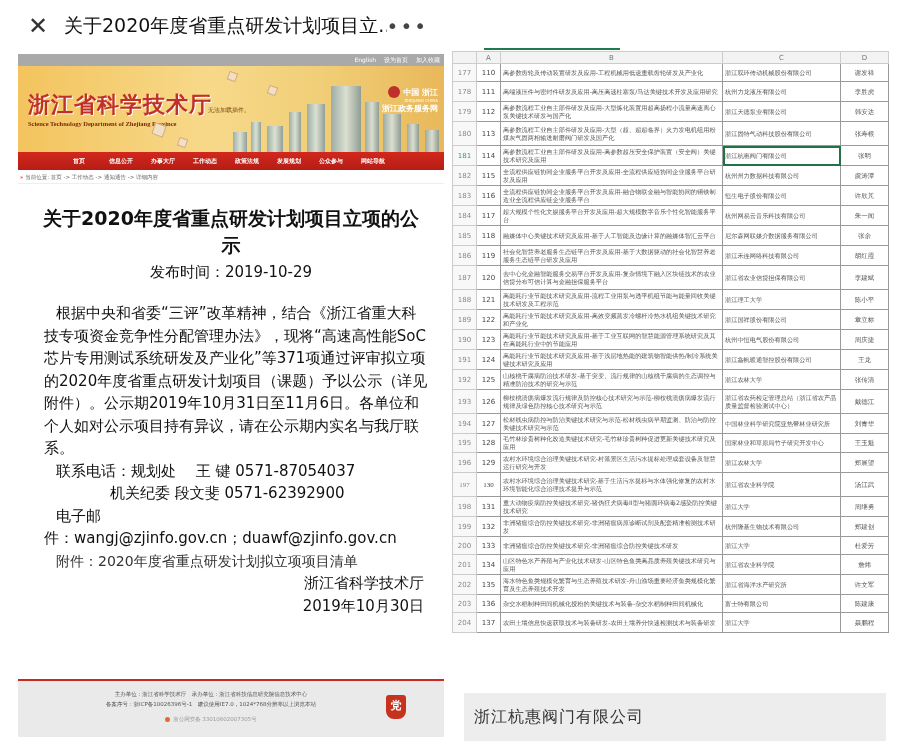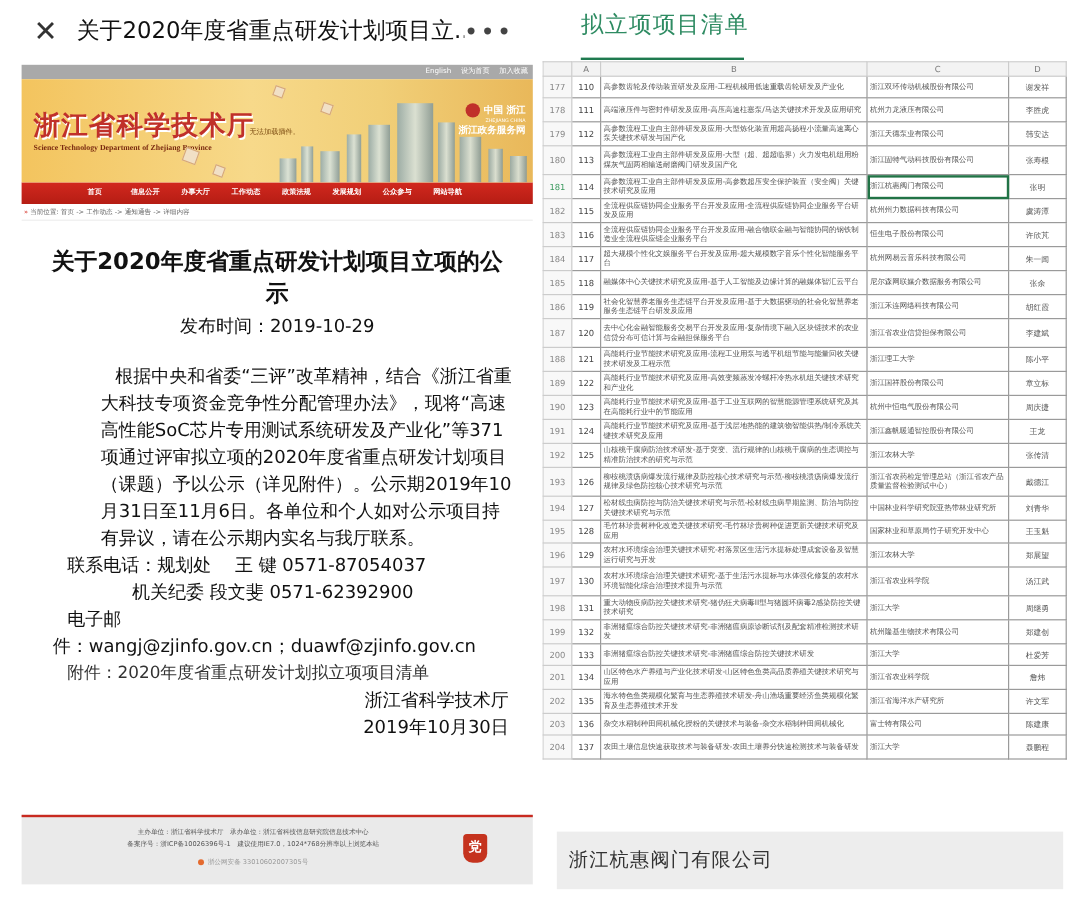--- a/index.html
+++ b/index.html
@@ -120,21 +120,21 @@
     <div class="crumb">
       <span class="arrow">»</span>
       <span>当前位置: 首页 -&gt; 工作动态 -&gt; 通知通告 -&gt; 详细内容</span>
     </div>
   </div>
 
   <div class="article">
     <div class="art-title">关于2020年度省重点研发计划项目立项的公示</div>
     <div class="art-date">发布时间：2019-10-29</div>
     <div class="art-body">
-      <p class="indent" style="padding-left:0;text-indent:12px;margin-left:40px;">根据中央和省委“三评”改革精神，结合《浙江省重大科技专项资金竞争性分配管理办法》，现将“高速高性能SoC芯片专用测试系统研发及产业化”等371项通过评审拟立项的2020年度省重点研发计划项目（课题）予以公示（详见附件）。公示期2019年10月31日至11月6日。各单位和个人如对公示项目持有异议，请在公示期内实名与我厅联系。</p>
+      <p class="indent" style="padding-left:0;text-indent:12px;">根据中央和省委“三评”改革精神，结合《浙江省重大科技专项资金竞争性分配管理办法》，现将“高速高性能SoC芯片专用测试系统研发及产业化”等371项通过评审拟立项的2020年度省重点研发计划项目（课题）予以公示（详见附件）。公示期2019年10月31日至11月6日。各单位和个人如对公示项目持有异议，请在公示期内实名与我厅联系。</p>
       <p class="indent">联系电话：规划处　 王 键  0571-87054037</p>
       <p class="indent2">机关纪委  段文斐  0571-62392900</p>
       <p class="indent">电子邮</p>
       <p>件：wangj@zjinfo.gov.cn；duawf@zjinfo.gov.cn</p>
       <p class="attach">附件：2020年度省重点研发计划拟立项项目清单</p>
       <p class="sign">浙江省科学技术厅</p>
       <p class="sign">2019年10月30日</p>
     </div>
   </div>
 
@@ -142,21 +142,20 @@
     <div class="lines">
       <div>主办单位：浙江省科学技术厅　承办单位：浙江省科技信息研究院信息技术中心</div>
       <div>备案序号：浙ICP备10026396号-1　建议使用IE7.0，1024*768分辨率以上浏览本站</div>
       <div class="police"><span class="dot"></span><span>浙公网安备 33010602007305号</span></div>
     </div>
     <div class="badge">党</div>
   </div>
 </div>
 
 <div class="right">
-  <div class="sheet-title">拟立项项目清单</div>
   <div class="sheet-underline"></div>
   <div class="grid">
     <table>
       <colgroup>
         <col style="width:24px">
           <col style="width:24px">
           <col style="width:222px">
           <col style="width:118px">
           <col style="width:48px">
       </colgroup>
@@ -303,21 +302,21 @@
             <td class="c">国家林业和草原局竹子研究开发中心</td>
             <td class="d">王玉魁</td>
           </tr>
           <tr style="height: 20px;">
             <td class="rn">196</td>
             <td class="a">129</td>
             <td class="b">农村水环境综合治理关键技术研究-村落景区生活污水提标处理成套设备及智慧运行研究与开发</td>
             <td class="c">浙江农林大学</td>
             <td class="d">郑展望</td>
           </tr>
-          <tr style="height: 24px;">
+          <tr style="height: 24px; font-family: Liberation Serif, serif;">
             <td class="rn">197</td>
             <td class="a">130</td>
             <td class="b">农村水环境综合治理关键技术研究-基于生活污水提标与水体强化修复的农村水环境智能化综合治理技术提升与示范</td>
             <td class="c">浙江省农业科学院</td>
             <td class="d">汤江武</td>
           </tr>
           <tr style="height: 20px;">
             <td class="rn">198</td>
             <td class="a">131</td>
             <td class="b">重大动物疫病防控关键技术研究-猪伪狂犬病毒II型与猪圆环病毒2感染防控关键技术研究</td>

